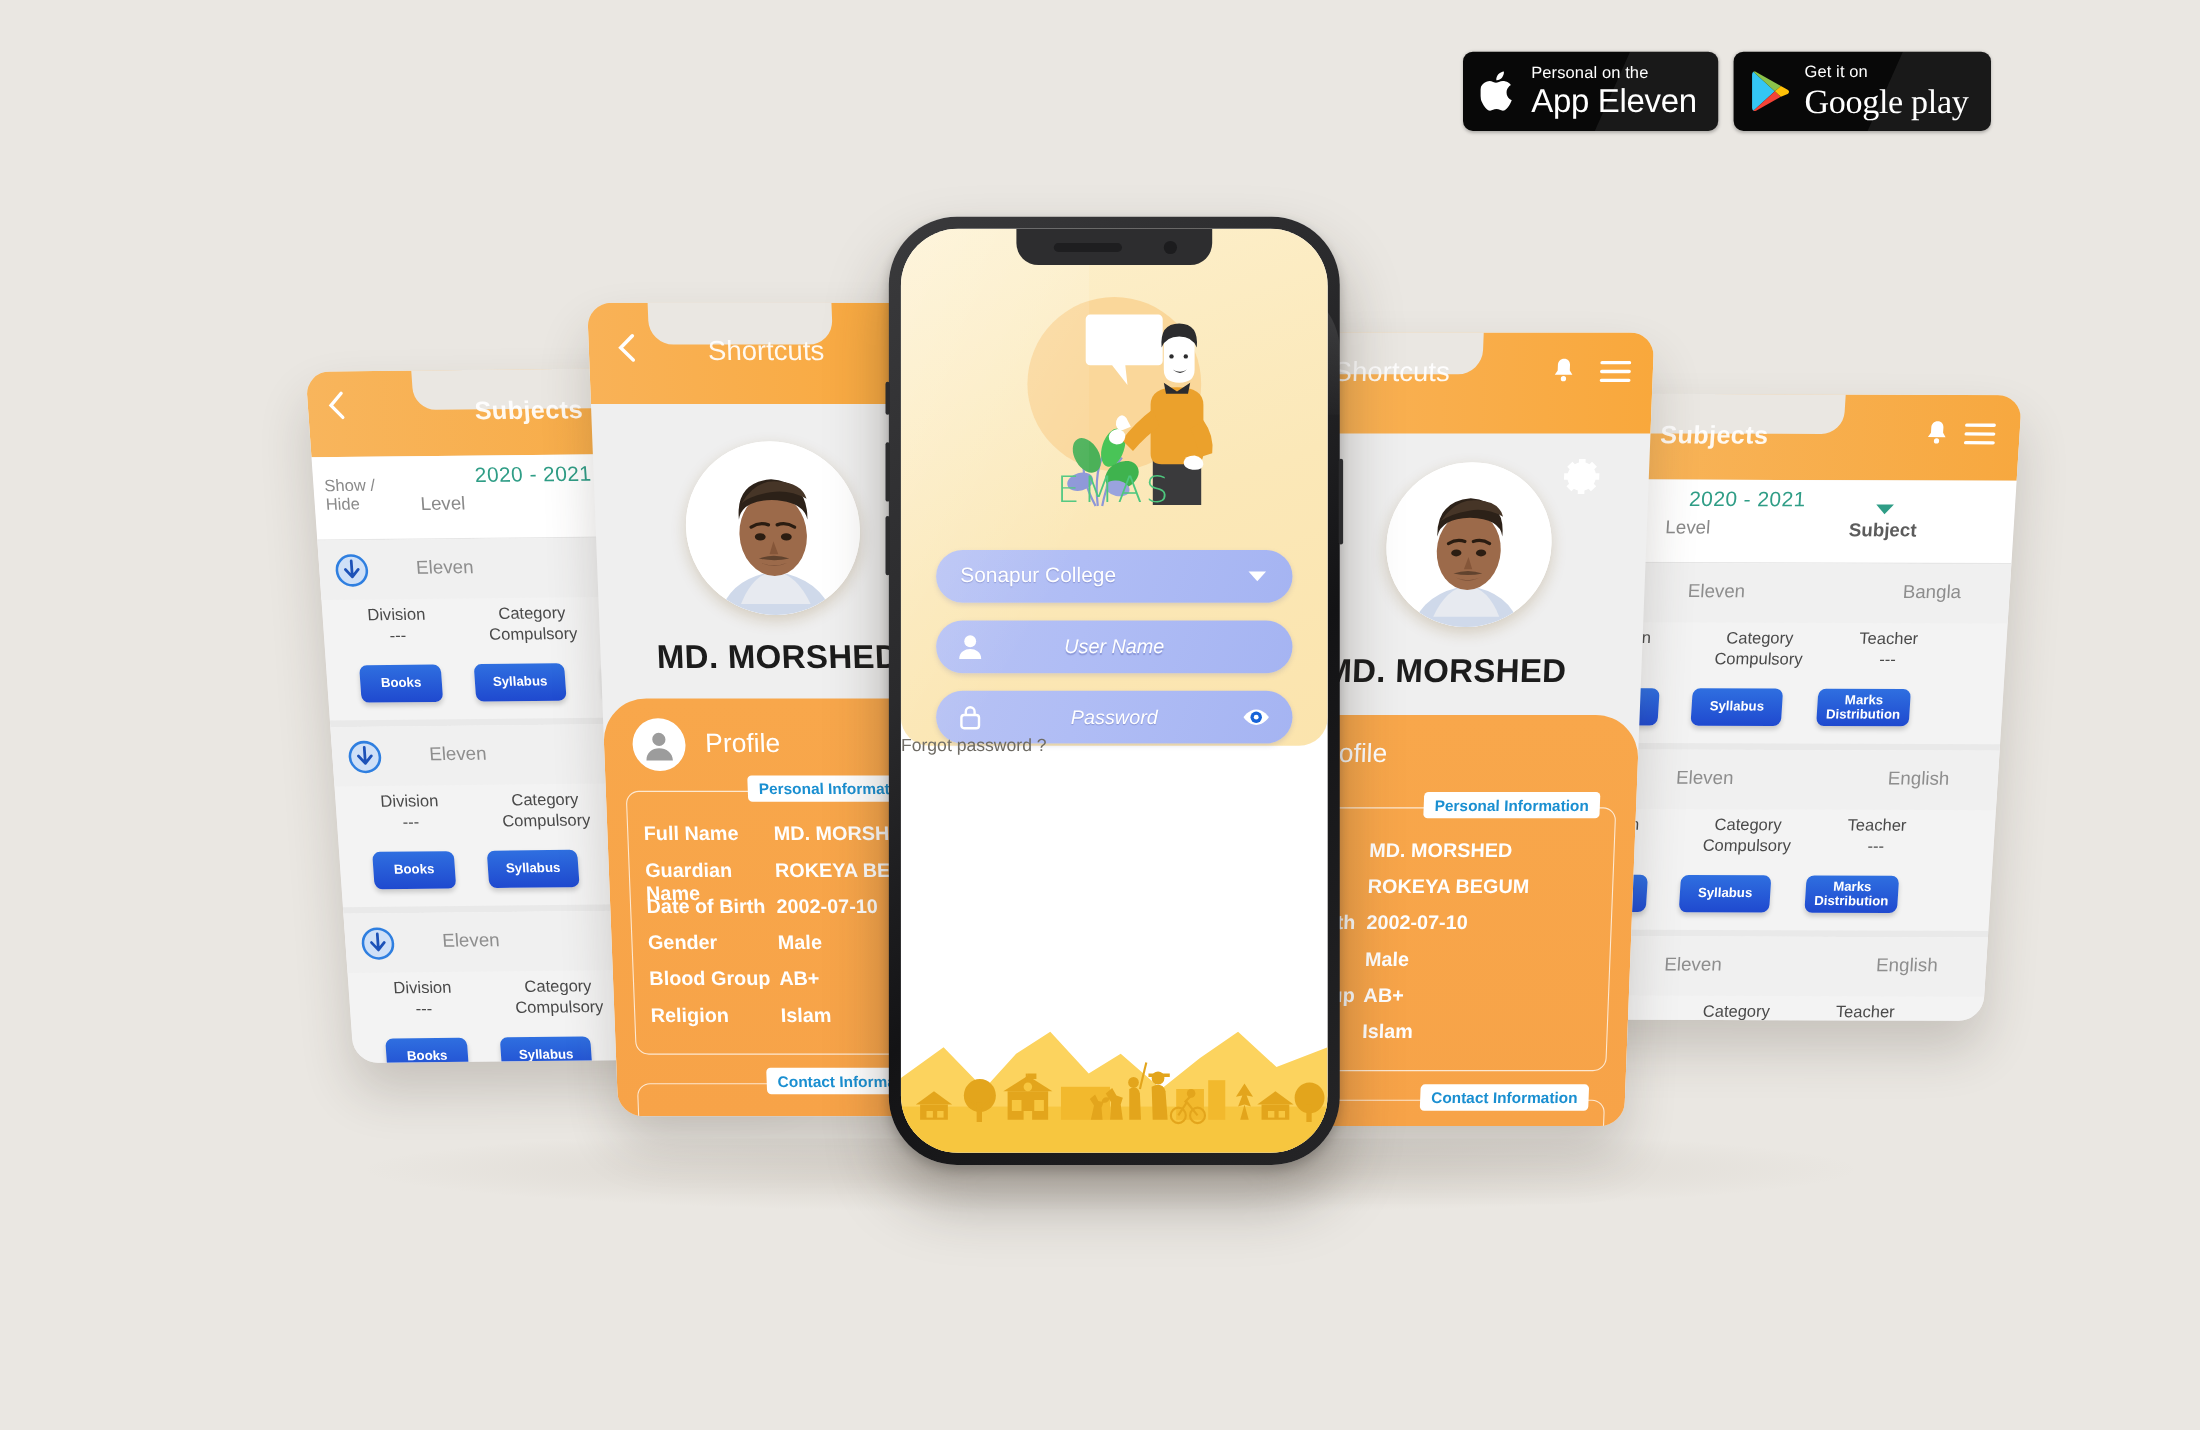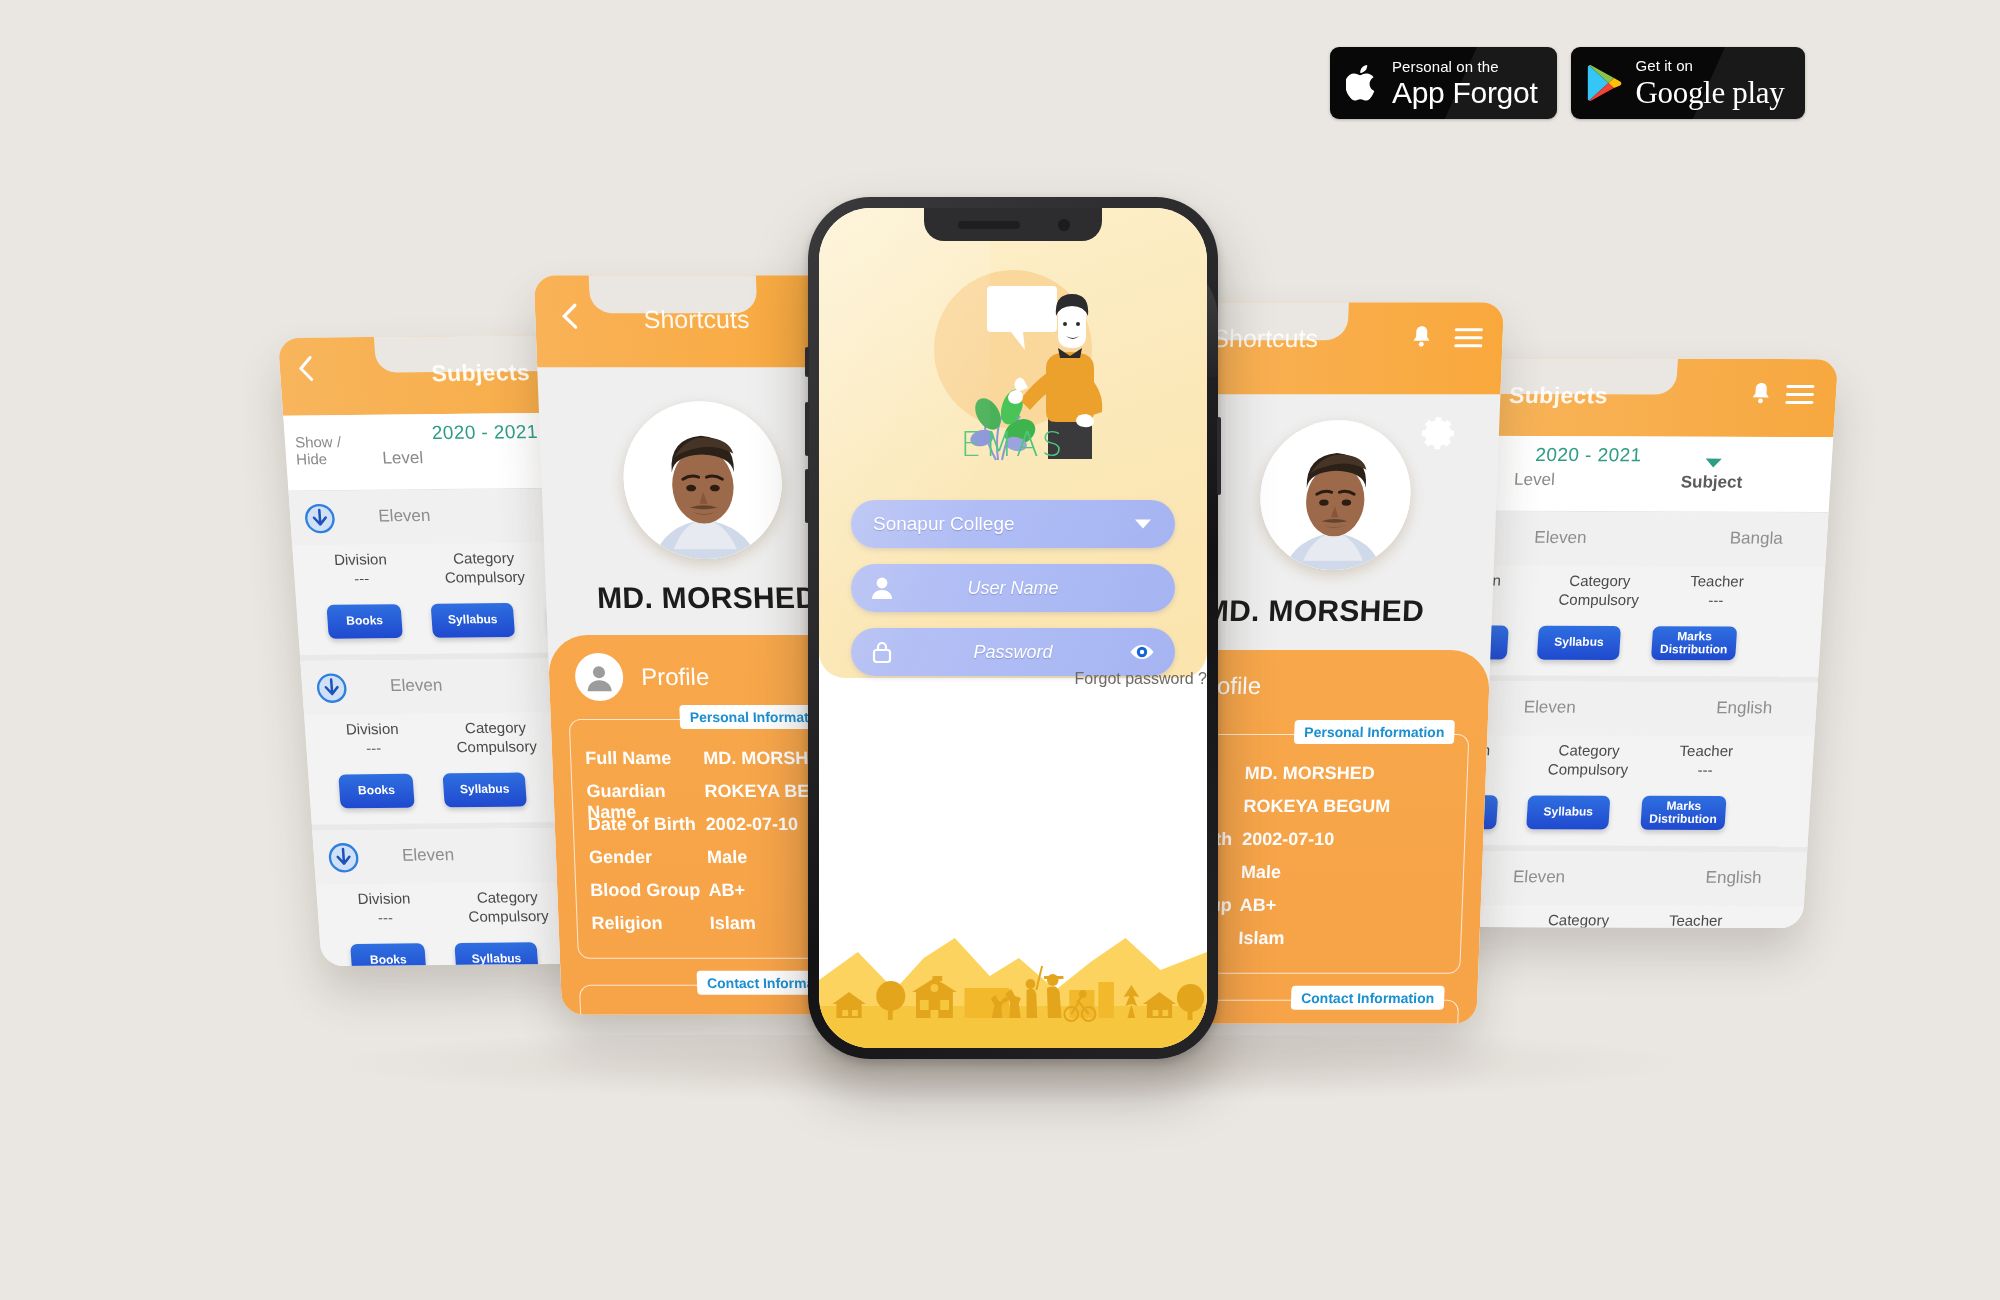--- a/index.html
+++ b/index.html
@@ -205,21 +205,21 @@
   .field .ftext{ width:100%; text-align:center; color:#ffffff; font-size:18px;
      font-style:italic; font-weight:500; text-shadow:0 1px 1px rgba(90,100,170,.45); }
   .field.select .ftext{ text-align:left; padding-left:22px; font-style:normal;
      font-weight:400; font-size:19px; }
   .field .caret-dn{ position:absolute; right:24px; top:50%; transform:translateY(-50%);
      width:0;height:0;border-left:8px solid transparent;border-right:8px solid transparent;
      border-top:9px solid #ffffff; }
   .field .eye{ position:absolute; right:20px; top:50%; transform:translateY(-50%);
      width:26px; height:16px; }
   .forgot{
-    position:absolute; left:0; right:0; top:462px; text-align:right;
+    position:absolute; left:0; right:0; top:462px; text-align:left;
     color:#6d6a63; font-size:16px;
   }
   .signin-wrap{ position:absolute; left:0; right:0; top:580px; text-align:center; }
   .signin{
     display:inline-block; background:#f3a34a; color:#fff; font-size:19px;
     padding:16px 54px; border-radius:30px; letter-spacing:1.2px; font-weight:500;
     box-shadow:0 4px 9px rgba(180,120,40,.28); border:none; cursor:pointer;
     text-shadow:0 1px 1px rgba(150,90,20,.35);
   }
   .bottom-art{ position:absolute; left:0; right:0; bottom:0; height:130px; }
@@ -240,21 +240,21 @@
   <div class="badges">
     <a class="badge">
       <span class="apple-glyph">
         <svg viewBox="0 0 34 42">
           <path fill="#ffffff" d="M23.6 22.1c0-4.6 3.8-6.8 3.9-6.9-2.1-3.1-5.4-3.5-6.6-3.6-2.8-.3-5.5 1.6-6.9 1.6-1.4 0-3.6-1.6-5.9-1.6-3 .1-5.8 1.8-7.4 4.5-3.2 5.5-.8 13.6 2.3 18 1.5 2.2 3.3 4.6 5.6 4.5 2.2-.1 3.1-1.4 5.8-1.4 2.7 0 3.5 1.4 5.9 1.4 2.4 0 4-2.2 5.5-4.4 1.7-2.5 2.4-4.9 2.5-5.1-.1-.1-4.7-1.8-4.7-7z"></path>
           <path fill="#ffffff" d="M19.4 8.6c1.2-1.5 2-3.5 1.8-5.6-1.7.1-3.9 1.2-5.1 2.6-1.1 1.3-2.1 3.3-1.8 5.3 1.9.2 3.8-1 5.1-2.3z"></path>
         </svg>
       </span>
       <span class="btxt">
         <span class="small">Personal on the</span>
-        <span class="big">App Forgot</span>
+        <span class="big">App Eleven</span>
       </span>
     </a>
     <a class="badge">
       <span class="play-glyph">
         <svg viewBox="0 0 36 40">
           <path fill="#34c6f4" d="M2 2.3 21.5 20 2 37.7c-.7-.5-1.2-1.5-1.2-2.8V5.1c0-1.3.5-2.3 1.2-2.8z"></path>
           <path fill="#8bc34a" d="M2 2.3c.6-.4 1.5-.4 2.4.1L27 15.1l-5.5 4.9L2 2.3z"></path>
           <path fill="#f44336" d="M21.5 20 27 24.9 4.4 37.6c-.9.5-1.8.5-2.4.1L21.5 20z"></path>
           <path fill="#ffc107" d="M27 15.1l6.1 3.4c1.7 1 1.7 2.9 0 3.9L27 24.9 21.5 20 27 15.1z"></path>
         </svg>

